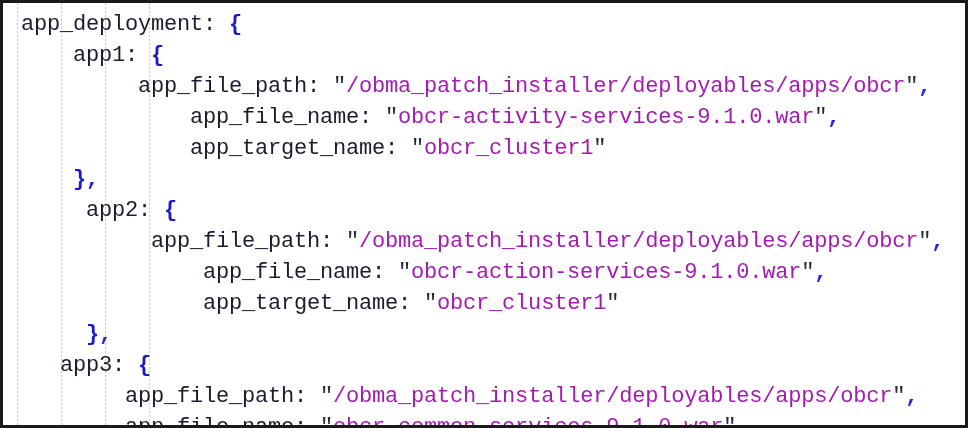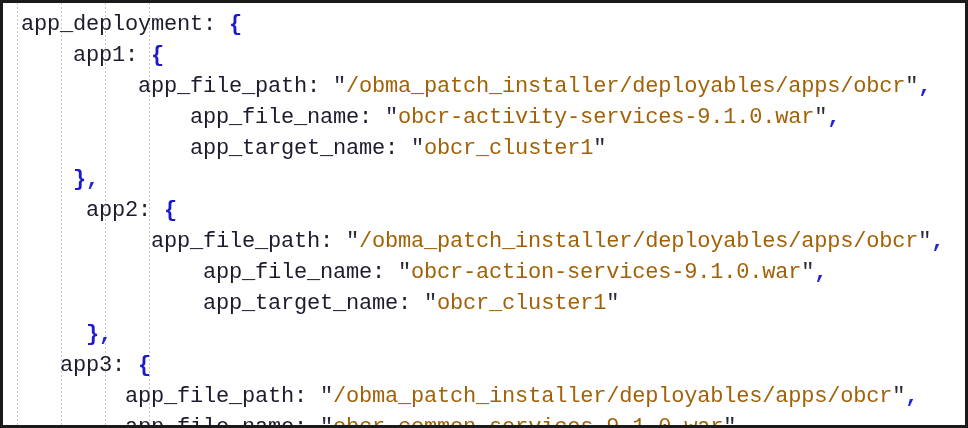--- a/index.html
+++ b/index.html
@@ -49,21 +49,21 @@
     letter-spacing: -0.2px;
   }
   .code-line {
     height: 31px;
     white-space: pre;
     padding-left: 18px;
   }
   .tok-key      { color: #1c1c2e; }
   .tok-colon    { color: #1c1c2e; }
   .tok-quote    { color: #2a2a3a; }
-  .tok-string   { color: #a16207; }
+  .tok-string   { color: #a21caf; }
   .tok-comma    { color: #2222dd; font-weight: bold; }
   .tok-brace    { color: #1a1acc; font-weight: bold; }
   .tok-ws       { color: transparent; }
 </style>
 </head>
 <body>
 
 <div id="screenshot">
   <div id="code-area">
 

